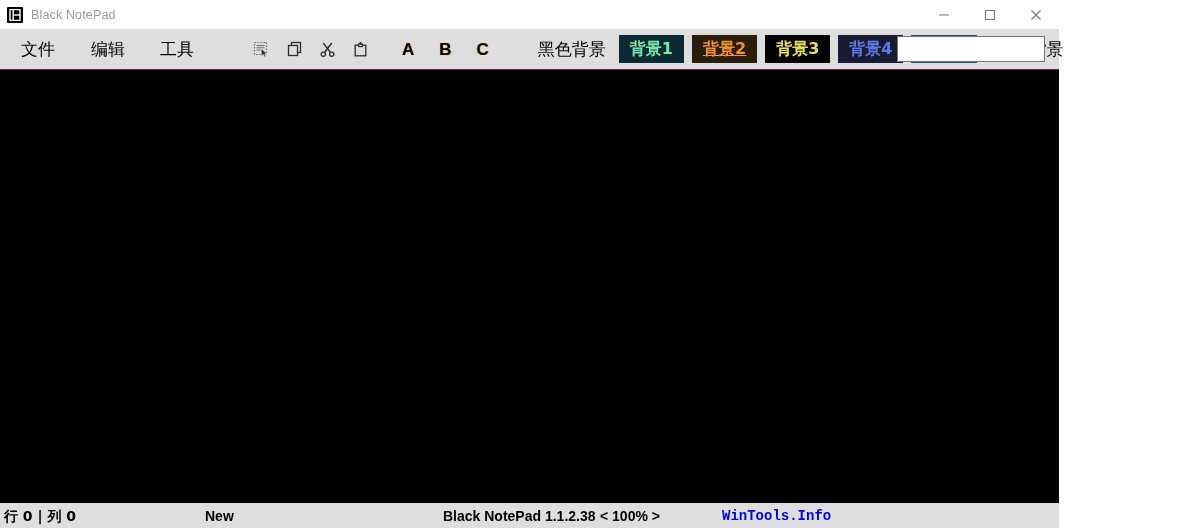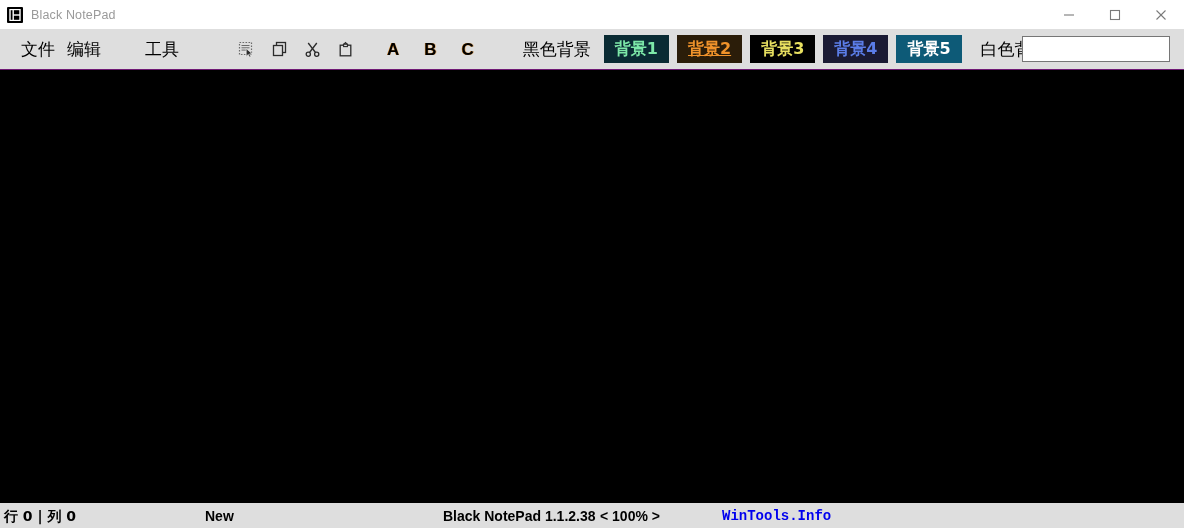--- a/index.html
+++ b/index.html
@@ -5,21 +5,21 @@
   * { box-sizing: border-box; margin: 0; padding: 0; }
   html, body {
     width: 1190px;
     height: 528px;
     overflow: hidden;
     font-family: "Liberation Sans", "DejaVu Sans", sans-serif;
     background: #ffffff;
   }
 
   #app {
-    width: 1184px;
+    width: 1059px;
     height: 528px;
     display: flex;
     flex-direction: column;
     background: #ffffff;
     position: relative;
     justify-content: flex-end;
   }
 
   
   .titlebar {
@@ -78,22 +78,22 @@
   .menu-item {
     font-size: 17px;
     color: #000000;
     font-family: "DejaVu Sans", "Liberation Sans", sans-serif;
     padding: 2px 6px;
     line-height: 1;
     cursor: default;
     white-space: nowrap;
   }
   #menu-file { margin-left: 15px; }
-  #menu-edit { }
-  #menu-tools { margin-left: 32px; }
+  #menu-edit { margin-left: 24px; }
+  #menu-tools { margin-left: 23px; }
 
   .tool-icons {
     display: flex;
     align-items: center;
     margin-left: 51px;
     gap: 13px;
   }
   .tool-icon {
     width: 20px;
     height: 20px;

